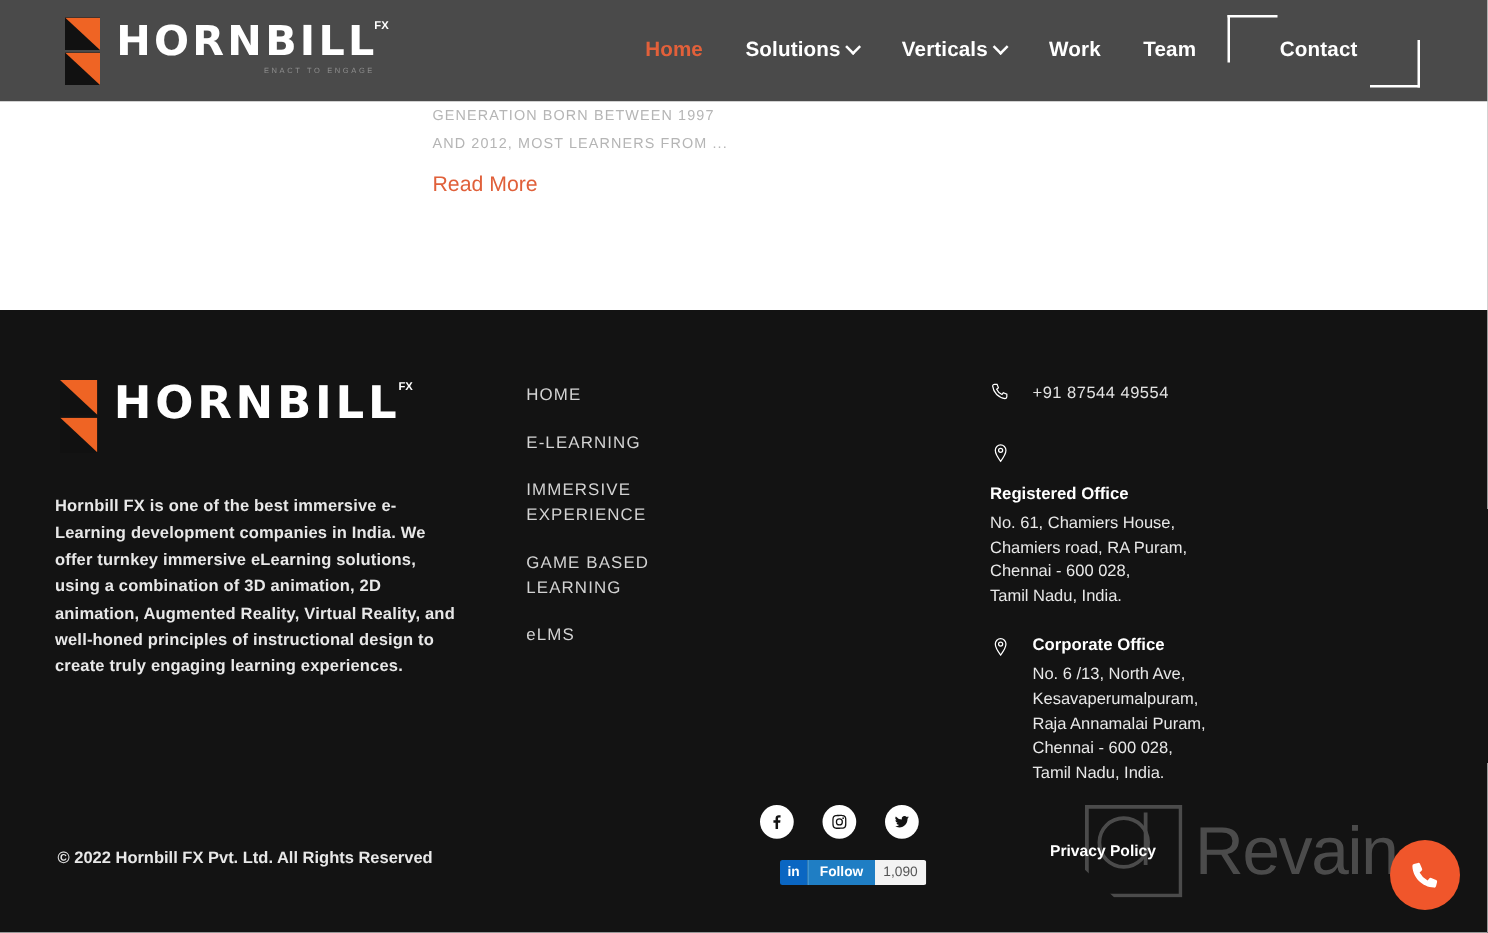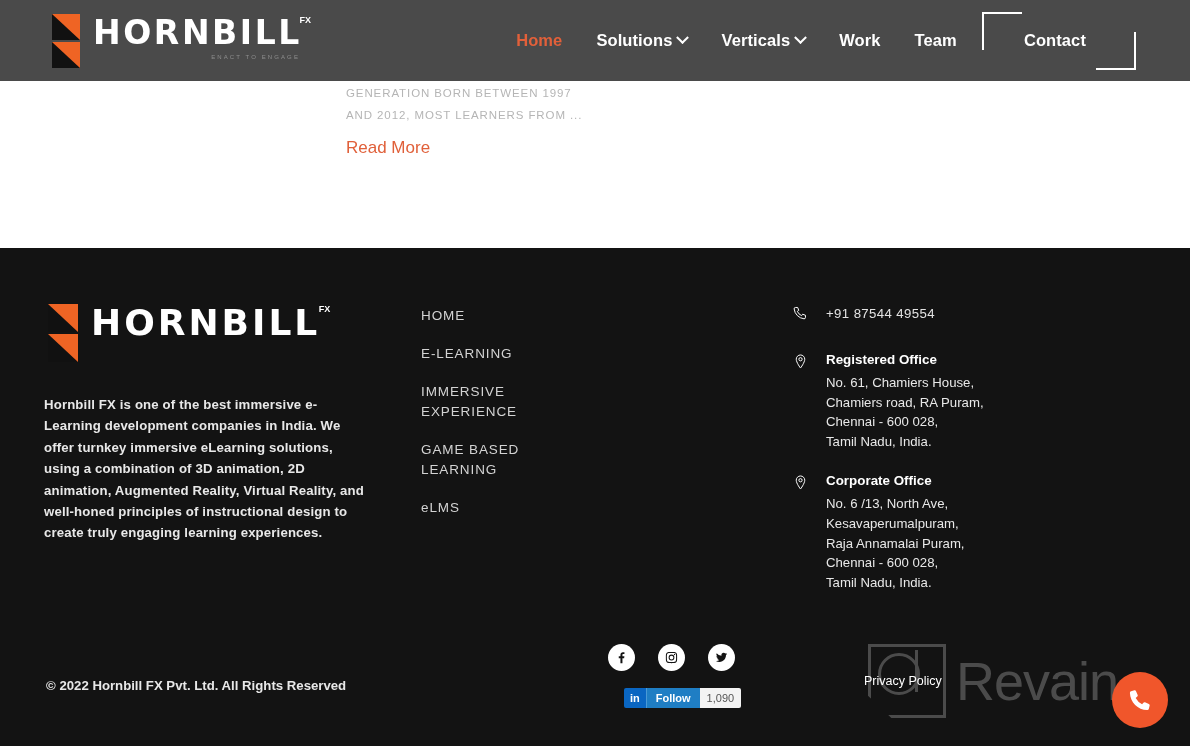--- a/index.html
+++ b/index.html
@@ -164,26 +164,26 @@
   }
 
   .contact-col { position: absolute; left: 792px; top: 56px; width: 330px; }
   .c-row { display: flex; align-items: flex-start; margin-bottom: 22px; }
   .c-ico { width: 34px; flex: 0 0 34px; padding-top: 1px; }
   .c-ico svg { width: 17px; height: 17px; stroke: #ffffff; fill: none; stroke-width: 1.4; }
   .c-text { font-size: 13.2px; color: #e3e3e3; line-height: 19.6px; letter-spacing: .4px; }
   .c-head { font-size: 13.4px; font-weight: 700; color: #ffffff; margin-bottom: 6px; }
   .c-addr { font-size: 13.2px; font-weight: 400; color: #e8e8e8; line-height: 19.6px; }
   .addr-row { margin-bottom: 0; }
-  .c-row.addr1 { margin-top: 26px; }
+  .c-row.addr1 { margin-top: 26px; flex-direction: column; }
   .c-row.addr2 { margin-top: 22px; }
 
   .privacy {
-    position: absolute; left: 864px; top: 674px;
-    font-size: 12.5px; font-weight: 400; color: #ffffff; cursor: pointer;
+    position: absolute; left: 840px; top: 674px;
+    font-size: 12.5px; font-weight: 700; color: #ffffff; cursor: pointer;
     z-index: 6;
   }
 
   
   .watermark {
     position: absolute; left: 868px; top: 644px; z-index: 5;
     display: flex; align-items: center; gap: 10px;
     opacity: .42; pointer-events: none;
   }
   .wm-mark { width: 78px; height: 74px; position: relative; }

